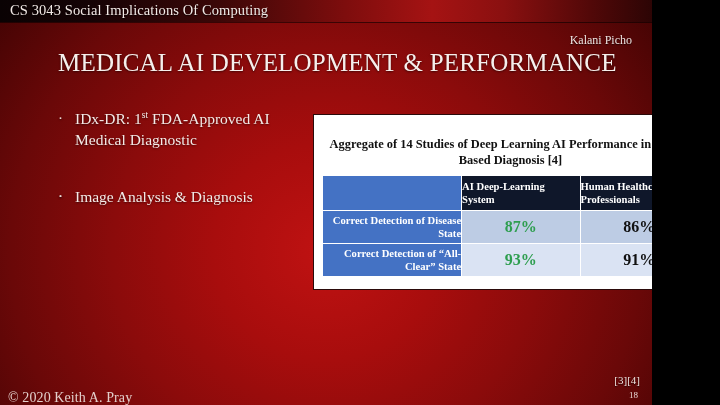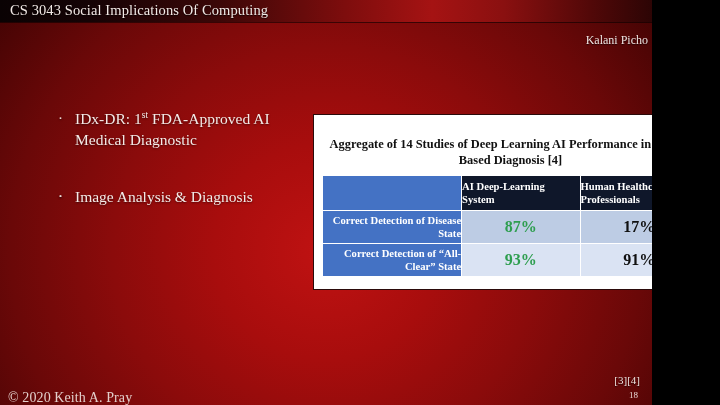--- a/index.html
+++ b/index.html
@@ -73,21 +73,21 @@
     font-weight: bold;
     font-size: 18px;
     line-height: 18px;
     color: #ffffff;
     letter-spacing: -0.3px;
     text-shadow: 0 1px 1px rgba(0,0,0,0.7);
   }
 
   .byline {
     position: absolute;
-    right: 4px;
+    right: 20px;
     top: 33px;
     font-size: 12px;
     color: #f0e4e2;
     white-space: nowrap;
     text-shadow: 0 1px 1px rgba(0,0,0,0.65);
   }
 
   
   .slide-title {
     position: absolute;
@@ -250,20 +250,21 @@
           <path d="M18 13.4 v14" stroke="#9c1b26" stroke-width="0.9"></path>
           <path d="M12 17.6 h12" stroke="#9c1b26" stroke-width="0.9"></path>
         </svg>
       </span>
       <span class="wpi-word">WPI</span>
     </div>
   </div>
 
   <div class="byline">Kalani Picho</div>
 
+  <div class="slide-title">MEDICAL AI DEVELOPMENT &amp; PERFORMANCE</div>
 
   <div class="bullets">
     <div class="bullet">
       <span class="dot">·</span><span>IDx-DR: 1</span><sup>st</sup><span> FDA-Approved AI Medical Diagnostic</span>
     </div>
     <div class="bullet">
       <span class="dot">·</span>
     </div>
     <div class="bullet">
       <span class="dot">·</span><span>Image Analysis &amp; Diagnosis</span>
@@ -283,21 +284,21 @@
         <tr>
           <th class="th-blank"></th>
           <th class="th-col">AI Deep-Learning System</th>
           <th class="th-col">Human Healthcare Professionals</th>
         </tr>
       </thead>
       <tbody>
         <tr class="row-a">
           <td class="td-label">Correct Detection of Disease State</td>
           <td class="td-val val-ai">87%</td>
-          <td class="td-val val-human">17%</td>
+          <td class="td-val val-human">86%</td>
         </tr>
         <tr class="row-b">
           <td class="td-label">Correct Detection of “All-Clear” State</td>
           <td class="td-val val-ai">93%</td>
           <td class="td-val val-human">91%</td>
         </tr>
       </tbody>
     </table>
   </div>
 

